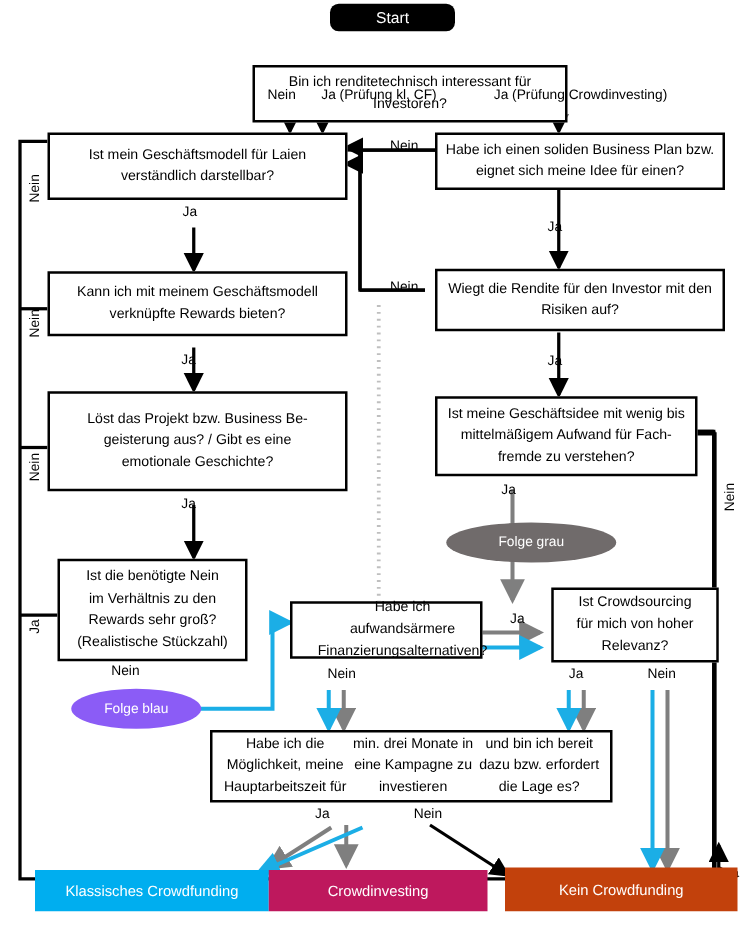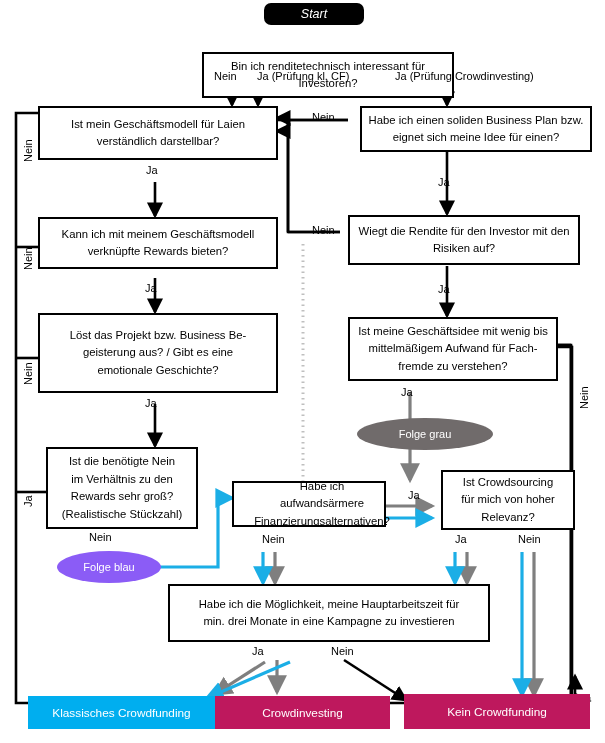--- a/index.html
+++ b/index.html
@@ -32,33 +32,32 @@
   }
   
   .startpill{
     position:absolute;
     background:#000000;
     color:#ffffff;
     border-radius:7px;
     display:flex;align-items:center;justify-content:center;
     font-size:12.5px;
     z-index:8;
-    font-style:italic;
   }
   
   .result{
     position:absolute;
     display:flex;align-items:center;justify-content:center;
     font-size:11.8px;
     z-index:7;
     box-sizing:border-box;
   }
   .result.blue{background:#00AEEF;color:#ffffff;}
   .result.grey{background:#be185d;color:#ffffff;}
-  .result.black{background:#be185d;color:#ffffff;}
+  .result.black{background:#c2410c;color:#ffffff;}
   
   .ellipse{
     position:absolute;
     display:flex;align-items:center;justify-content:center;
     border-radius:50%;
     color:#ffffff;
     font-size:11px;
     z-index:7;
   }
   .ellipse.blue{background:#8b5cf6;}
@@ -202,21 +201,21 @@
     <span>emotionale Geschichte?</span>
   </div>
 
   <div class="qbox" style="left:46px;top:447px;width:152px;height:82px;flex-direction:column;">
     <span>Ist die benötigte Nein</span>
     <span>im Verhältnis zu den</span>
     <span>Rewards sehr groß?</span>
     <span>(Realistische Stückzahl)</span>
   </div>
 
-  <div class="qbox" style="left:360px;top:106px;width:232px;height:46px;">
+  <div class="qbox" style="left:348px;top:106px;width:232px;height:46px;">
     <span>Habe ich einen soliden Business Plan bzw. eignet sich meine Idee für einen?</span>
   </div>
 
   <div class="qbox" style="left:348px;top:215px;width:232px;height:50px;">
     <span>Wiegt die Rendite für den Investor mit den Risiken auf?</span>
   </div>
 
   <div class="qbox" style="left:348px;top:317px;width:210px;height:64px;flex-direction:column;">
     <span>Ist meine Geschäftsidee mit wenig bis</span>
     <span>mittelmäßigem Aufwand für Fach-</span>
@@ -227,23 +226,24 @@
     <span>Habe ich aufwandsärmere</span>
     <span>Finanzierungsalternativen?</span>
   </div>
 
   <div class="qbox" style="left:441px;top:470px;width:134px;height:60px;flex-direction:column;">
     <span>Ist Crowdsourcing</span>
     <span>für mich von hoher</span>
     <span>Relevanz?</span>
   </div>
 
-  <div class="qbox" style="left:168px;top:584px;width:322px;height:58px;flex-direction:column;">
+  <div class="qbox" style="left:168px;top:584px;width:322px;height:58px;">
     <span>Habe ich die Möglichkeit, meine Hauptarbeitszeit für</span>
     <span>min. drei Monate in eine Kampagne zu investieren</span>
+    <span>und bin ich bereit dazu bzw. erfordert die Lage es?</span>
   </div>
 
   <div class="ellipse blue" style="left:57px;top:551px;width:104px;height:32px;">
     <span>Folge blau</span>
   </div>
 
   <div class="ellipse grey" style="left:357px;top:418px;width:136px;height:32px;">
     <span>Folge grau</span>
   </div>
 

